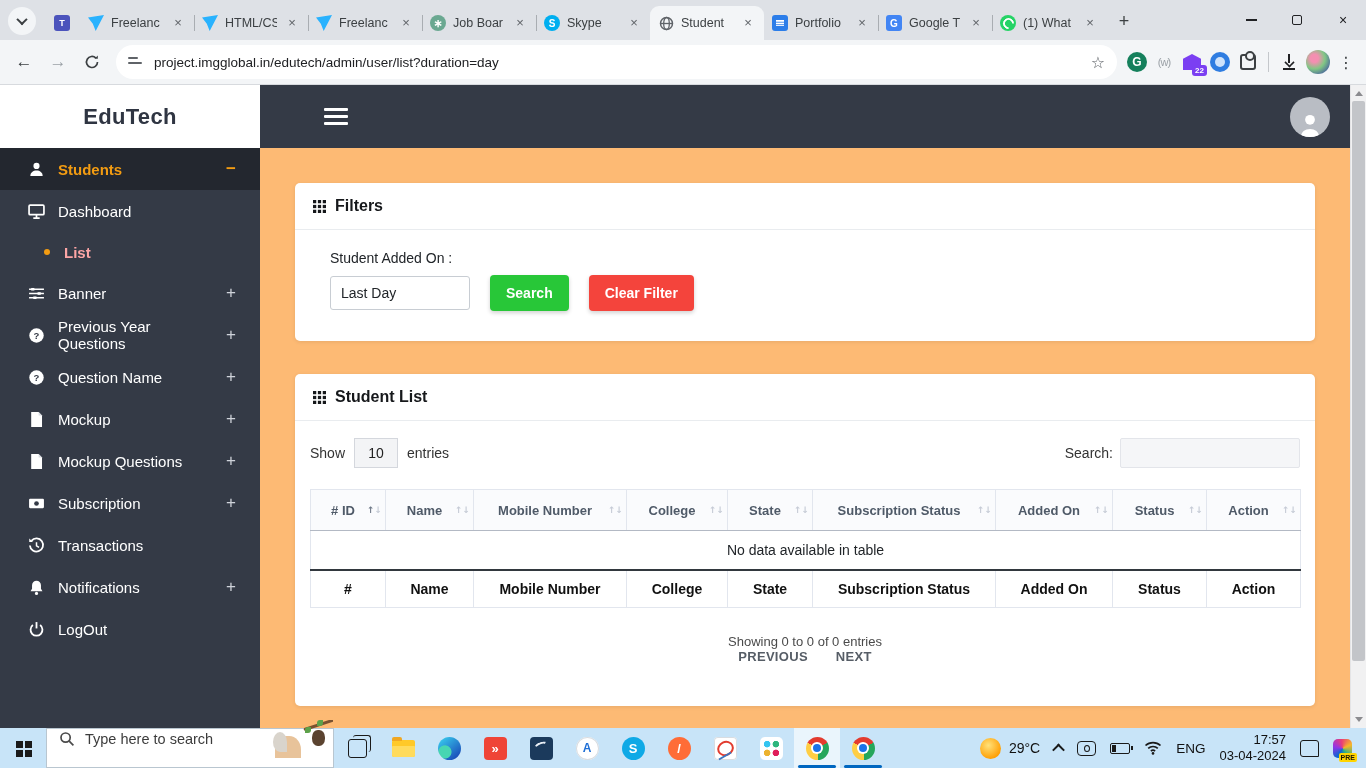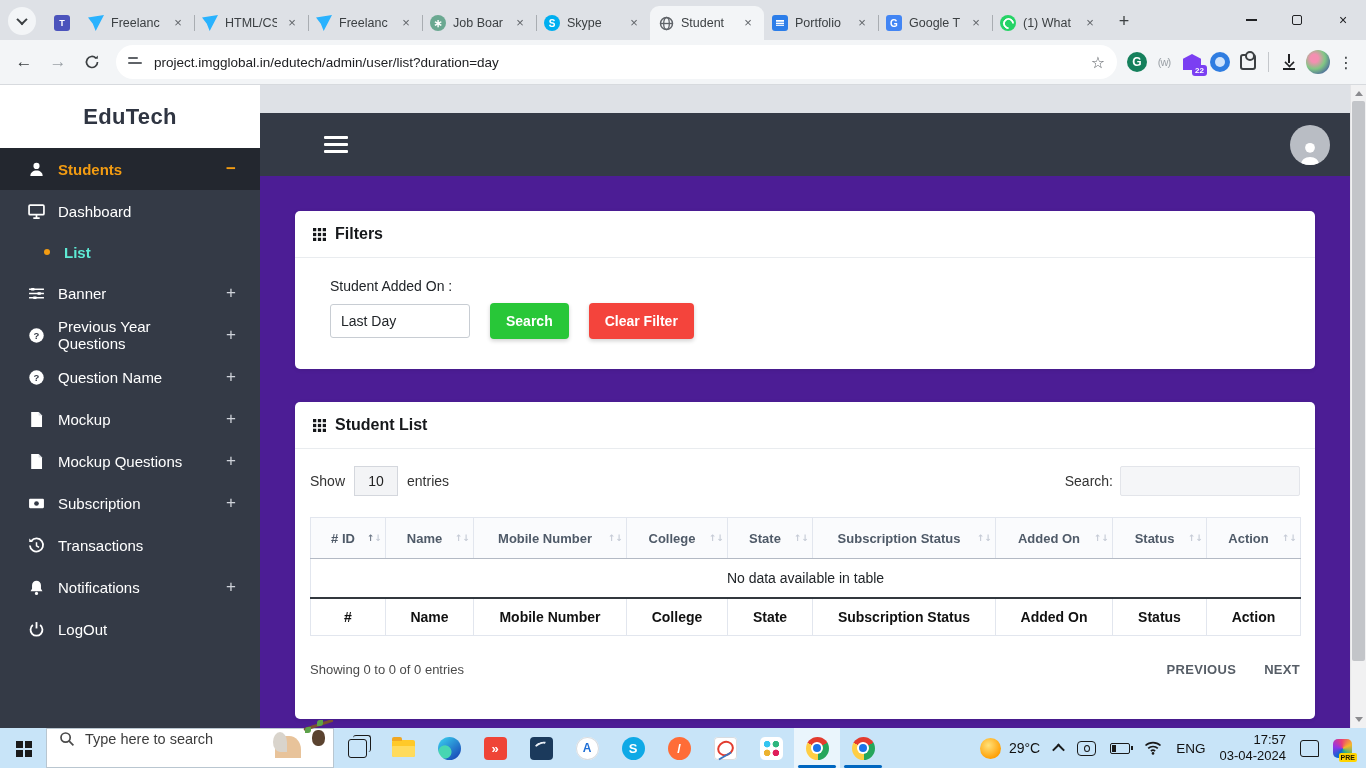--- a/index.html
+++ b/index.html
@@ -67,23 +67,23 @@
   .sidebar { width:260px; background:#343a46; flex:0 0 auto; display:flex; flex-direction:column; }
   .brand { height:63px; background:#fff; display:flex; align-items:center; justify-content:center; font-size:22px; font-weight:bold; color:#2f3542; letter-spacing:.3px; }
   .nav-item { height:42px; display:flex; align-items:center; gap:13px; padding:0 24px 0 28px; color:#fff; font-size:15px; cursor:pointer; }
   .nav-item .s-ico { width:17px; height:17px; flex:0 0 auto; }
   .nav-item .suffix { margin-left:auto; color:#cfd3da; font-size:17px; }
   .nav-item.active { background:#23272f; }
   .nav-item.active .label { color:#f39c12; font-weight:bold; }
   .nav-item.active .suffix { color:#f39c12; font-weight:bold; }
   .nav-sub { height:40px; display:flex; align-items:center; gap:14px; padding-left:44px; cursor:pointer; }
   .nav-sub .bullet { width:6px; height:6px; border-radius:50%; background:#f39c12; }
-  .nav-sub .label { color:#5eead4; font-weight:bold; font-size:15px; }
-
-  .main { flex:1; display:flex; flex-direction:column; min-width:0; background:#4c1d95;margin-top:28px; }
+  .nav-sub .label { color:#fca5a5; font-weight:bold; font-size:15px; }
+
+  .main { flex:1; display:flex; flex-direction:column; min-width:0; background:#fdba74; }
   .topbar { height:63px; background:#343a46; display:flex; align-items:center; padding:0 20px 0 64px; flex:0 0 auto; }
   .hamburger { width:24px; cursor:pointer; }
   .hamburger span { display:block; height:2.6px; background:#fff; border-radius:1px; margin:4.2px 0; }
   .avatar-app { margin-left:auto; width:40px; height:40px; border-radius:50%; background:#b9bdc4; display:flex; align-items:flex-end; justify-content:center; overflow:hidden; cursor:pointer; }
 
   .content { flex:1; padding:35px; overflow:hidden; }
   .card { background:#fff; border-radius:5px; box-shadow:0 1px 4px rgba(0,0,0,.09); }
   .card-header { display:flex; align-items:center; gap:9px; padding:14px 18px; border-bottom:1px solid #e9ecef; }
   .card-title { font-size:16px; font-weight:bold; color:#16181b; }
   .grid-ico { width:13px; height:13px; flex:0 0 auto; }
@@ -103,21 +103,21 @@
   .ctrl-right { display:flex; align-items:center; gap:7px; font-size:14px; color:#333; }
   .table-search { width:180px; height:30px; background:#f5f6f8; border:1px solid #e3e5ea; border-radius:2px; padding:0 8px; font-size:13px; font-family:"Liberation Sans",sans-serif; }
 
   .table-wrap { margin:0 15px; }
   table.dt { width:100%; border-collapse:collapse; table-layout:fixed; }
   .dt thead th { position:relative; background:#fafbfd; border:1px solid #e2e6ee; border-bottom:1px solid #b3b9c4; font-size:13px; font-weight:bold; color:#4f5a68; padding:9px 16px 9px 6px; text-align:center; height:41px; cursor:pointer; }
   .sorts { position:absolute; right:3px; top:50%; transform:translateY(-50%); font-size:9px; color:#c6cbd6; line-height:8px; display:flex; font-family:"DejaVu Sans",sans-serif; }
   .sorts .on { color:#6e7887; }
   .dt .empty-row td { border:1px solid #e2e6ee; border-top:none; text-align:center; font-size:14px; color:#212529; padding:11px; }
   .dt tfoot th { border:1px solid #e2e6ee; border-top:2px solid #32383e; font-size:14px; font-weight:bold; color:#111; padding:10px 4px; text-align:center; }
-  .table-foot-row { display:flex; align-items:center; justify-content:space-between; padding:26px 15px 0; }
+  .table-foot-row { display:flex; align-items:center; justify-content:space-between; padding:26px 15px 0;flex-direction:column; }
   .dt-info { font-size:13px; color:#4a4a4a; }
   .paging { display:flex; gap:28px; }
   .page-btn { font-size:13px; font-weight:bold; color:#565d66; letter-spacing:.3px; cursor:pointer; }
 
   
   .page-scrollbar { width:16px; flex:0 0 auto; background:#f1f1f2; position:relative; border-left:1px solid #e4e4e6; }
   .sb-arrow { position:absolute; left:4px; width:0; height:0; border-left:4px solid transparent; border-right:4px solid transparent; cursor:pointer; }
   .sb-up { top:6px; border-bottom:5px solid #8b8b8f; }
   .sb-down { bottom:6px; border-top:5px solid #8b8b8f; }
   .sb-thumb { position:absolute; top:16px; left:1px; width:13px; height:560px; background:#c3c5c9; border-radius:2px; cursor:pointer; }

